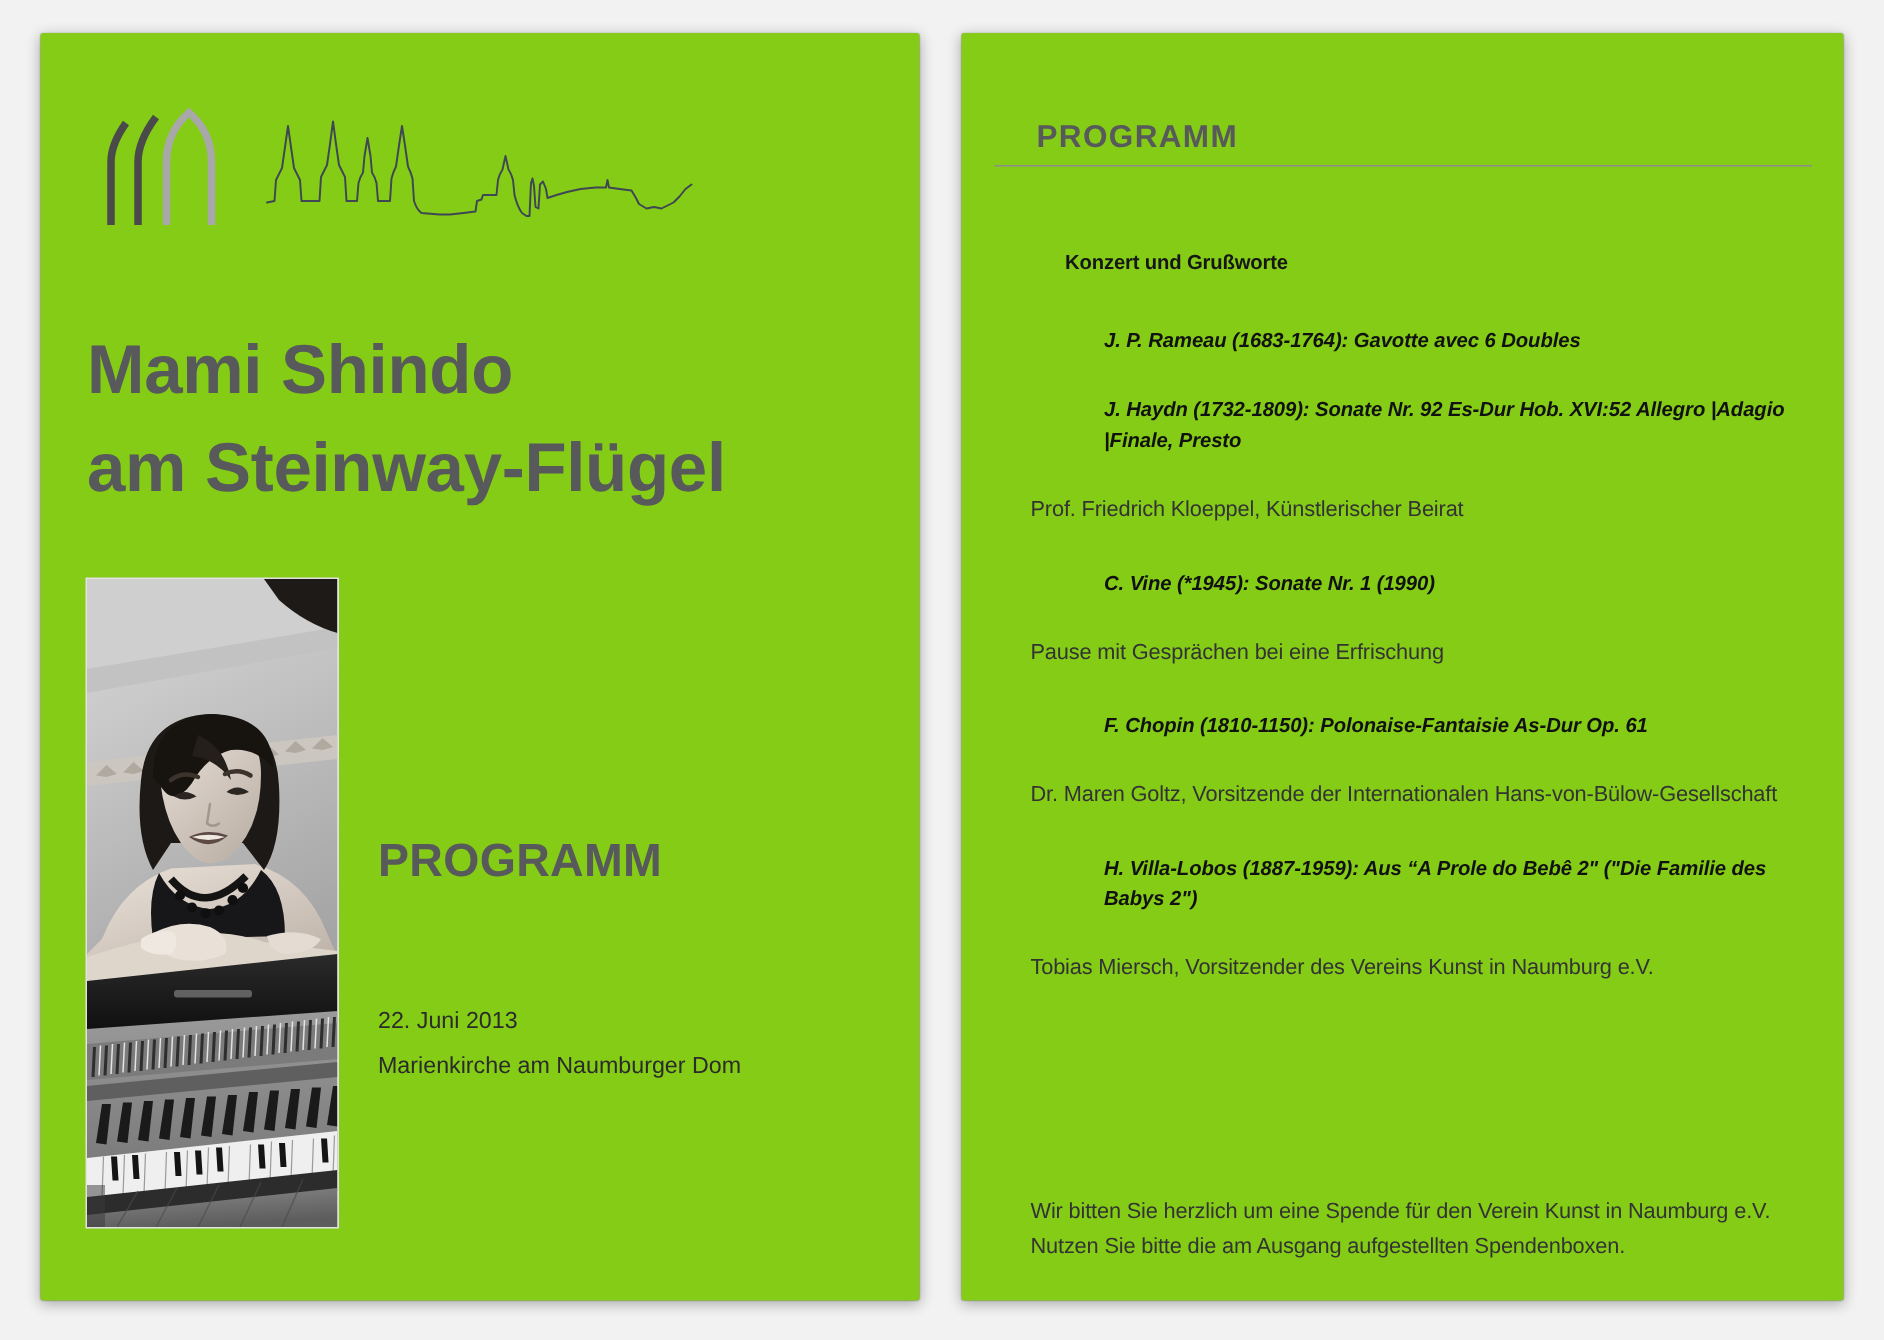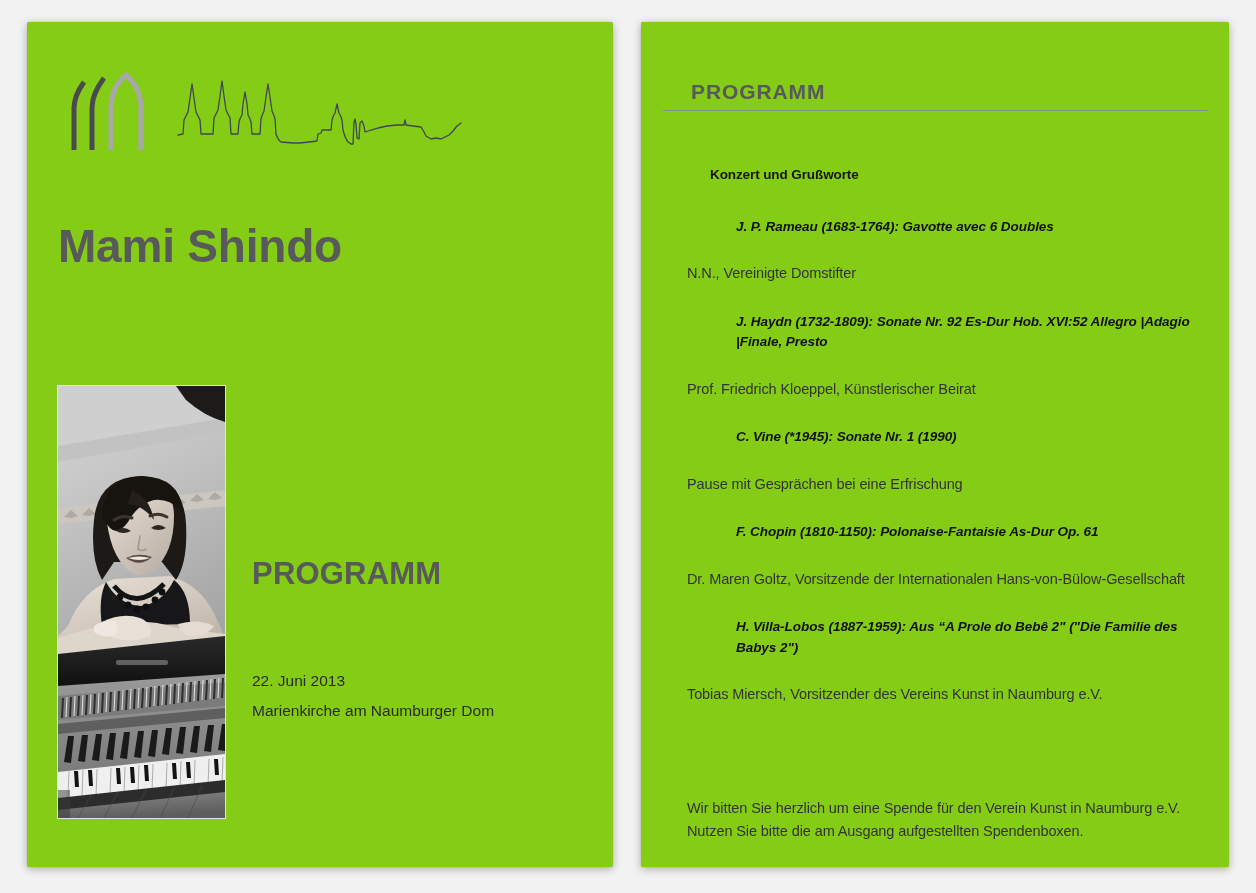--- a/index.html
+++ b/index.html
@@ -205,20 +205,21 @@
                L189,50 L190,56 L196,54 L203,52 L212,50 L222,49 L229,49 L230,44 L231,49
                L238,50 L246,51 L249,56 L251,60 L256,63 L261,62 L266,63 L270,61 L274,59
                L278,55 L282,50 L286,47"></path>
         </svg>
       </div>
 
     </div>
 
     <div class="headline">
       <span class="l1">Mami Shindo</span>
+      <span class="l2">am Steinway-Flügel</span>
     </div>
 
     <div class="photo-frame">
       <svg width="167" height="432" viewBox="0 0 167 432">
         <defs>
           <linearGradient id="wallg" x1="0" y1="0" x2="0.3" y2="1">
             <stop offset="0%" stop-color="#d9d9d9"></stop>
             <stop offset="55%" stop-color="#bdbdbd"></stop>
             <stop offset="100%" stop-color="#a5a5a5"></stop>
           </linearGradient>
@@ -419,21 +420,20 @@
 
     <div class="prog-head-wrap">
       <div class="prog-head">PROGRAMM</div>
       <div class="prog-rule"></div>
     </div>
 
     <div class="prog-list">
       <div class="prog-section">Konzert und Grußworte</div>
 
       <div class="prog-work">J. P. Rameau (1683-1764): Gavotte avec 6 Doubles</div>
-      <div class="prog-speaker">N.N., Vereinigte Domstifter</div>
       <div class="prog-work">J. Haydn (1732-1809): Sonate Nr. 92 Es-Dur Hob. XVI:52 Allegro |Adagio |Finale, Presto</div>
       <div class="prog-speaker">Prof. Friedrich Kloeppel, Künstlerischer Beirat</div>
       <div class="prog-work">C. Vine (*1945): Sonate Nr. 1 (1990)</div>
       <div class="prog-note">Pause mit Gesprächen bei eine Erfrischung</div>
       <div class="prog-work">F. Chopin (1810-1150): Polonaise-Fantaisie As-Dur Op. 61</div>
       <div class="prog-speaker">Dr. Maren Goltz, Vorsitzende der Internationalen Hans-von-Bülow-Gesellschaft</div>
       <div class="prog-work">H. Villa-Lobos (1887-1959): Aus “A Prole do Bebê 2" ("Die Familie des Babys 2")</div>
       <div class="prog-speaker">Tobias Miersch, Vorsitzender des Vereins Kunst in Naumburg e.V.</div>
     </div>
 

